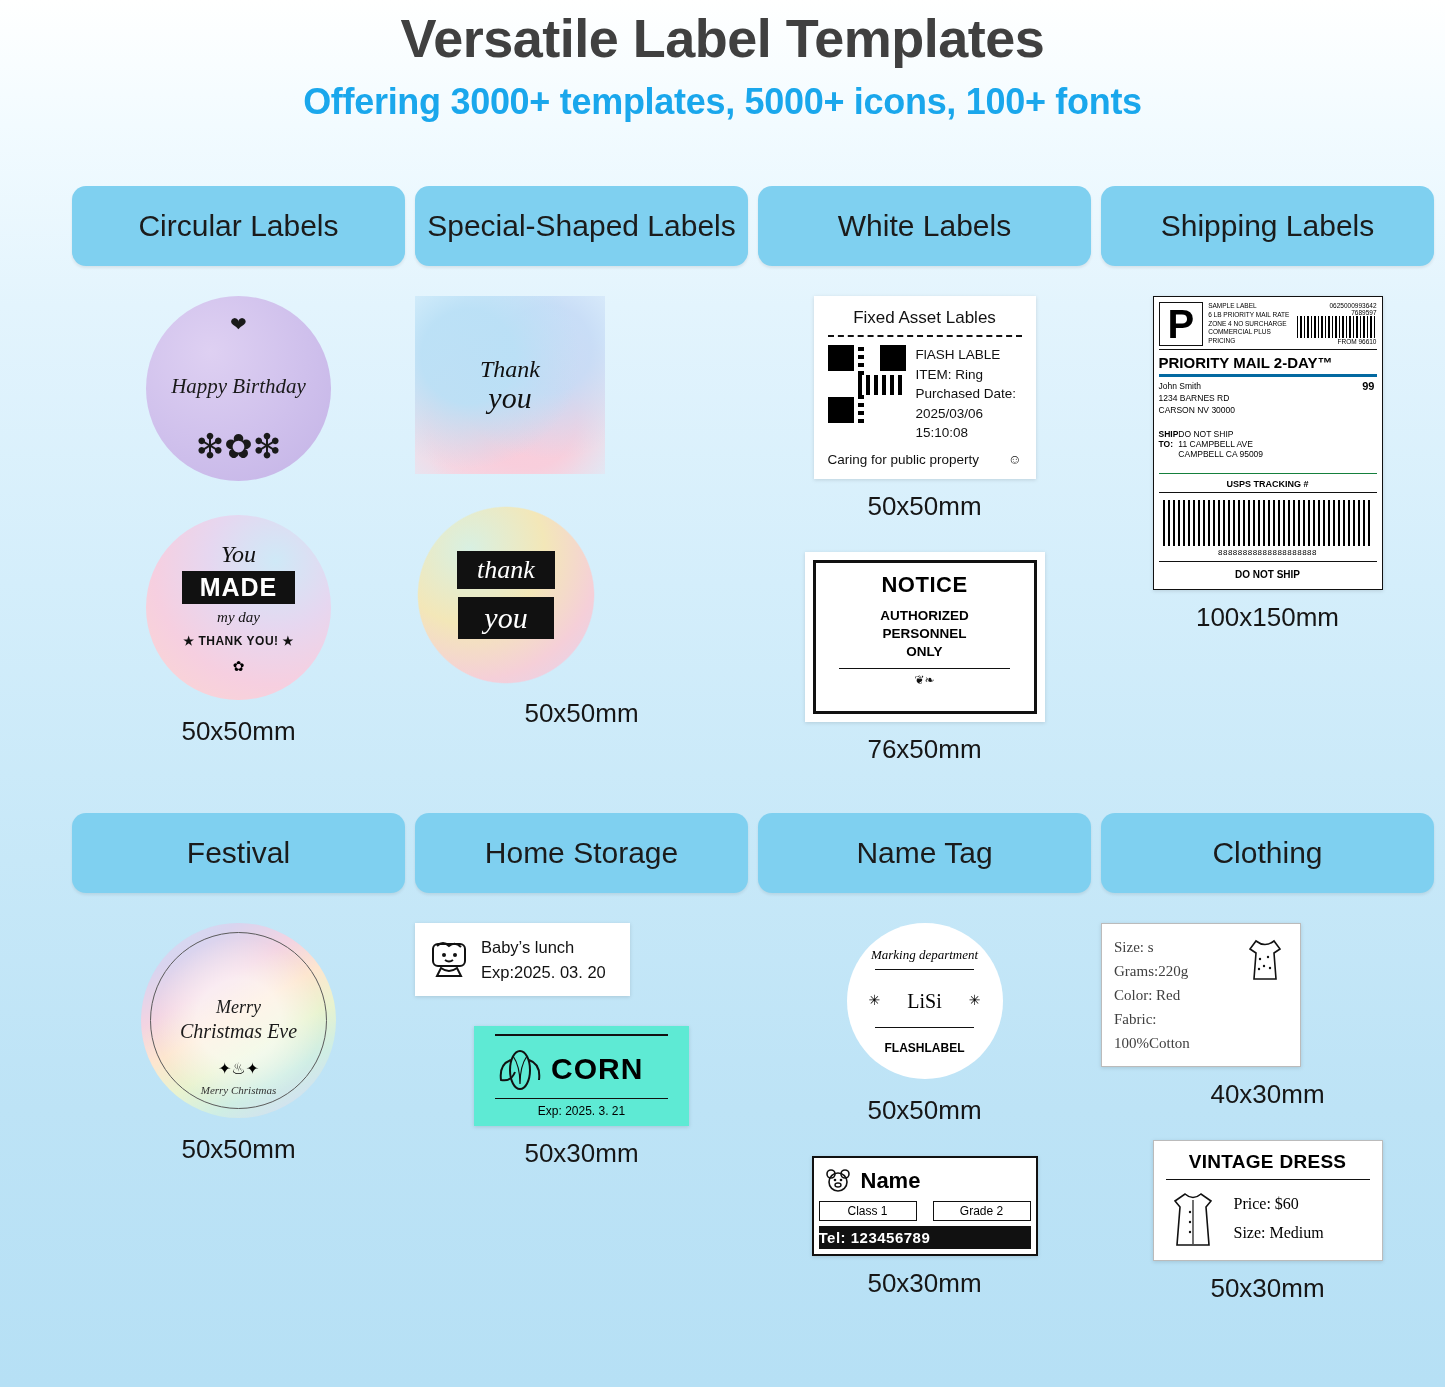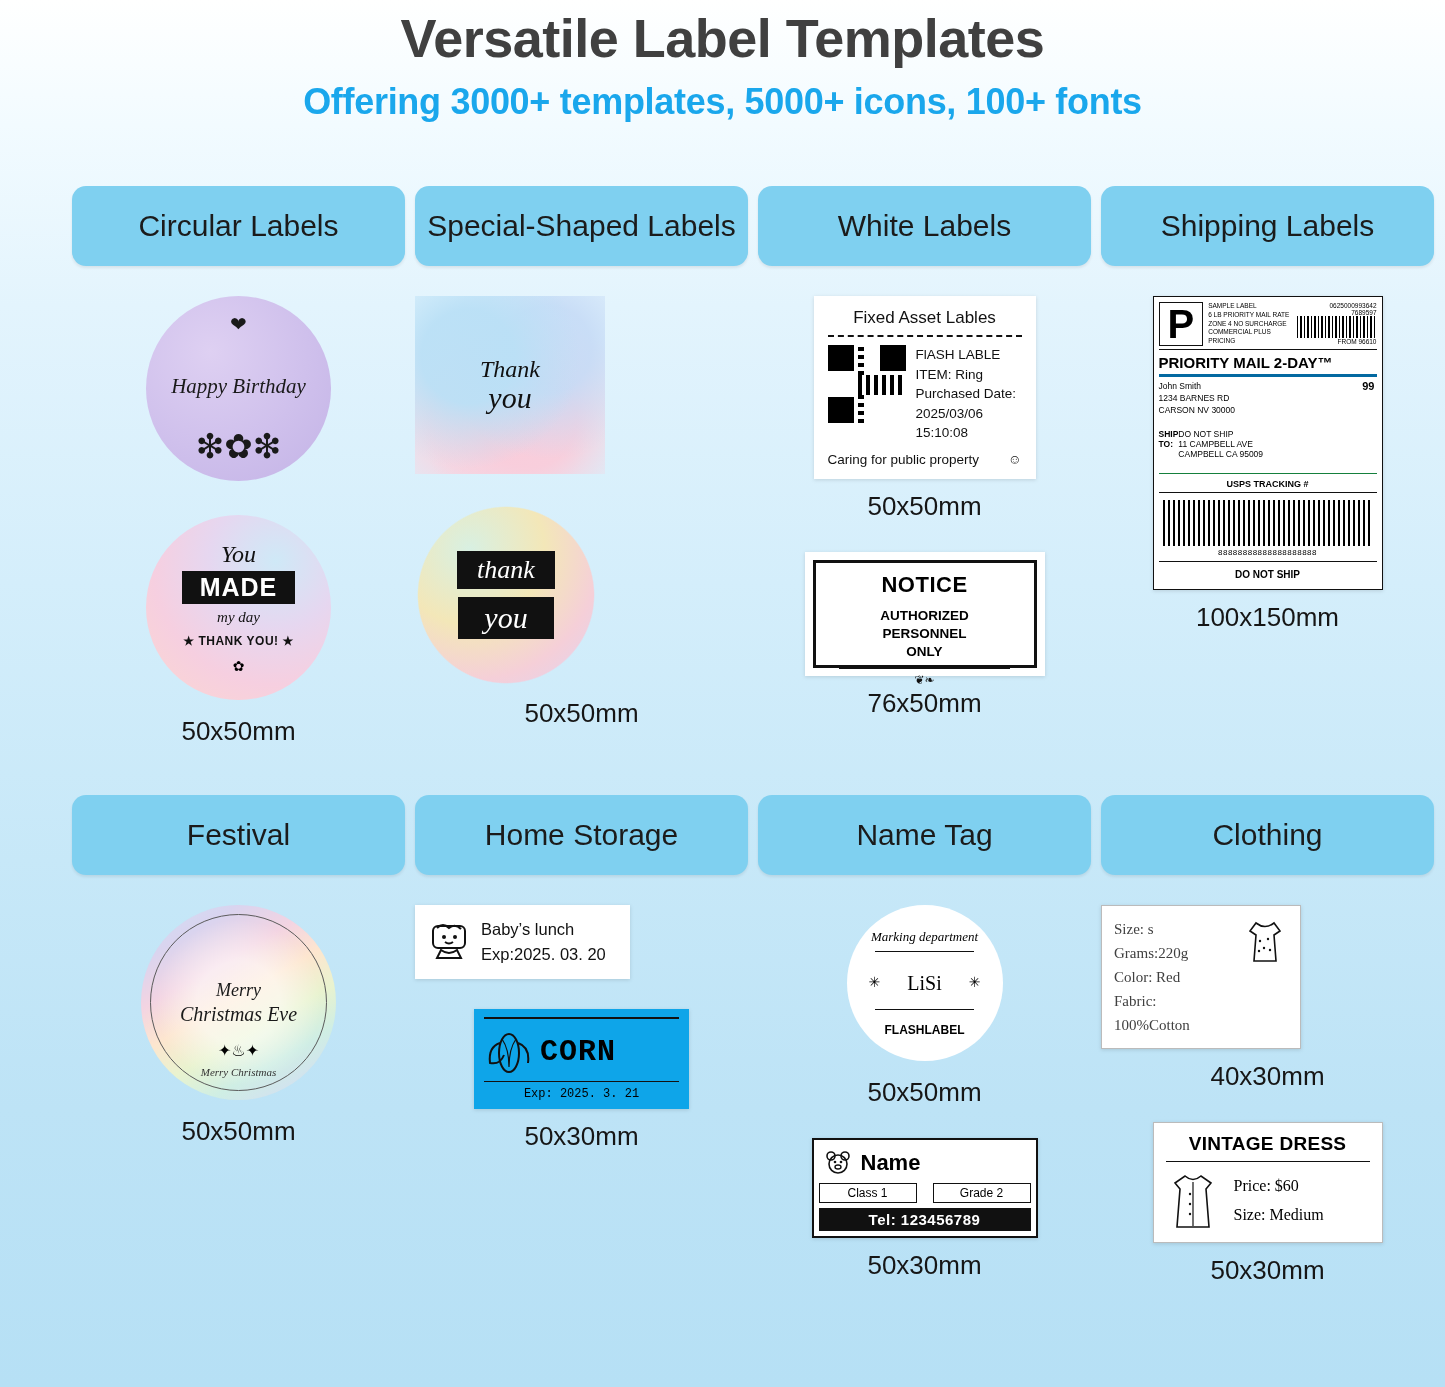--- a/index.html
+++ b/index.html
@@ -140,21 +140,21 @@
       linear-gradient(#000,#000) 10px 62px/7px 7px no-repeat,
       repeating-linear-gradient(90deg,#000 0 4px,#fff 4px 8px) 30px 30px/44px 20px no-repeat,
       repeating-linear-gradient(0deg,#000 0 4px,#fff 4px 8px) 30px 0/6px 78px no-repeat,
       #fff;
   }
   .asset-lines { font-size:13.5px; line-height:1.45; }
   .asset-foot { margin-top:9px; font-size:13.5px; display:flex; justify-content:space-between; align-items:center;}
 
   
   .notice {
-    width:240px; height:124px; background:#fff; padding:8px;
+    width:240px; height:170px; background:#fff; padding:8px;
   }
   .notice-in {
     border:3px solid #111; height:100%; position:relative;
     display:flex; flex-direction:column; align-items:center; padding-top:9px;
   }
   .notice-t { font-weight:bold; font-size:22px; letter-spacing:0.5px; }
   .notice-s { font-size:13.5px; margin-top:9px; text-align:center; line-height:1.35; font-weight:600;}
   .notice-rule { width:78%; border-top:1px solid #111; margin:7px 0 4px; }
   .notice-orn { font-size:12px; color:#111; }
 
@@ -195,21 +195,21 @@
   .holo-txt .l1 { font-size:18px; }
   .holo-txt .l2 { font-size:20px; margin-top:2px; }
   .holo-sleigh { position:absolute; bottom:40px; left:0; width:100%; text-align:center; font-size:16px; }
   .holo-small { position:absolute; bottom:22px; left:0; width:100%; text-align:center;
     font-family:"Liberation Serif", serif; font-style:italic; font-size:11px; color:#333;}
 
   
   .hs1 { width:215px; background:#fff; padding:12px 12px; display:flex; align-items:center; gap:10px; }
   .hs-face { width:44px; height:44px; flex:0 0 44px; position:relative; }
   .hs-txt { font-size:16.5px; line-height:1.5; color:#111; }
-  .corn { width:215px; background:#0ea5e9; padding:8px 10px 8px;font-family:Liberation Mono, monospace; }
+  .corn { width:215px; background:#5eead4; padding:8px 21px 8px; }
   .corn-top { border-top:2px solid #111; }
   .corn-row { display:flex; align-items:center; gap:10px; padding:8px 0 4px; }
   .corn-word { font-size:30px; font-weight:bold; letter-spacing:1px; }
   .corn-exp { font-size:12px; border-top:1.5px solid #111; padding-top:5px; text-align:center; }
 
   
   .nametag-circle {
     width:156px; height:156px; background:#fff; position:relative;
   }
   .nt-dept { position:absolute; top:24px; width:100%; text-align:center;
@@ -219,21 +219,21 @@
     text-align:center; font-family:"Liberation Serif", serif; font-size:20px; }
   .nt-star { position:absolute; top:50%; transform:translateY(-55%); font-size:14px; }
   .nt-brand { position:absolute; bottom:24px; width:100%; text-align:center;
     font-size:12px; font-weight:bold; }
 
   .namecard { width:226px; background:#fff; border:2px solid #111; padding:5px; }
   .nc-top { display:flex; align-items:center; gap:8px; padding:4px 4px 6px; }
   .nc-name { font-size:22px; font-weight:bold; }
   .nc-mid { display:flex; gap:16px; }
   .nc-box { flex:1; border:1.5px solid #111; text-align:center; font-size:12px; padding:2px 0; background:#fff;}
-  .nc-tel { background:#111; color:#fff; font-size:15px; font-weight:bold; text-align:center;
+  .nc-tel { background:#111; color:#fff; font-size:15px; font-weight:bold; text-align:left;
      padding:3px 0; margin-top:5px; letter-spacing:0.5px;}
 
   
   .cloth1 { width:200px; background:#fff; border:1px solid #bbb; padding:11px 12px; display:flex; gap:8px;}
   .cloth-lines { font-family:"Liberation Serif", serif; font-size:15px; line-height:1.6; color:#404040;}
   .dress-icon { width:46px; height:52px; flex:0 0 46px; }
   .cloth2 { width:230px; background:#fff; border:1px solid #bbb; padding:10px 12px; }
   .cloth2-t { text-align:center; font-weight:bold; font-size:19px; letter-spacing:0.3px; }
   .cloth2-rule { border-top:1px solid #111; margin:6px 0 8px; }
   .cloth2-body { display:flex; align-items:center; gap:14px; }

